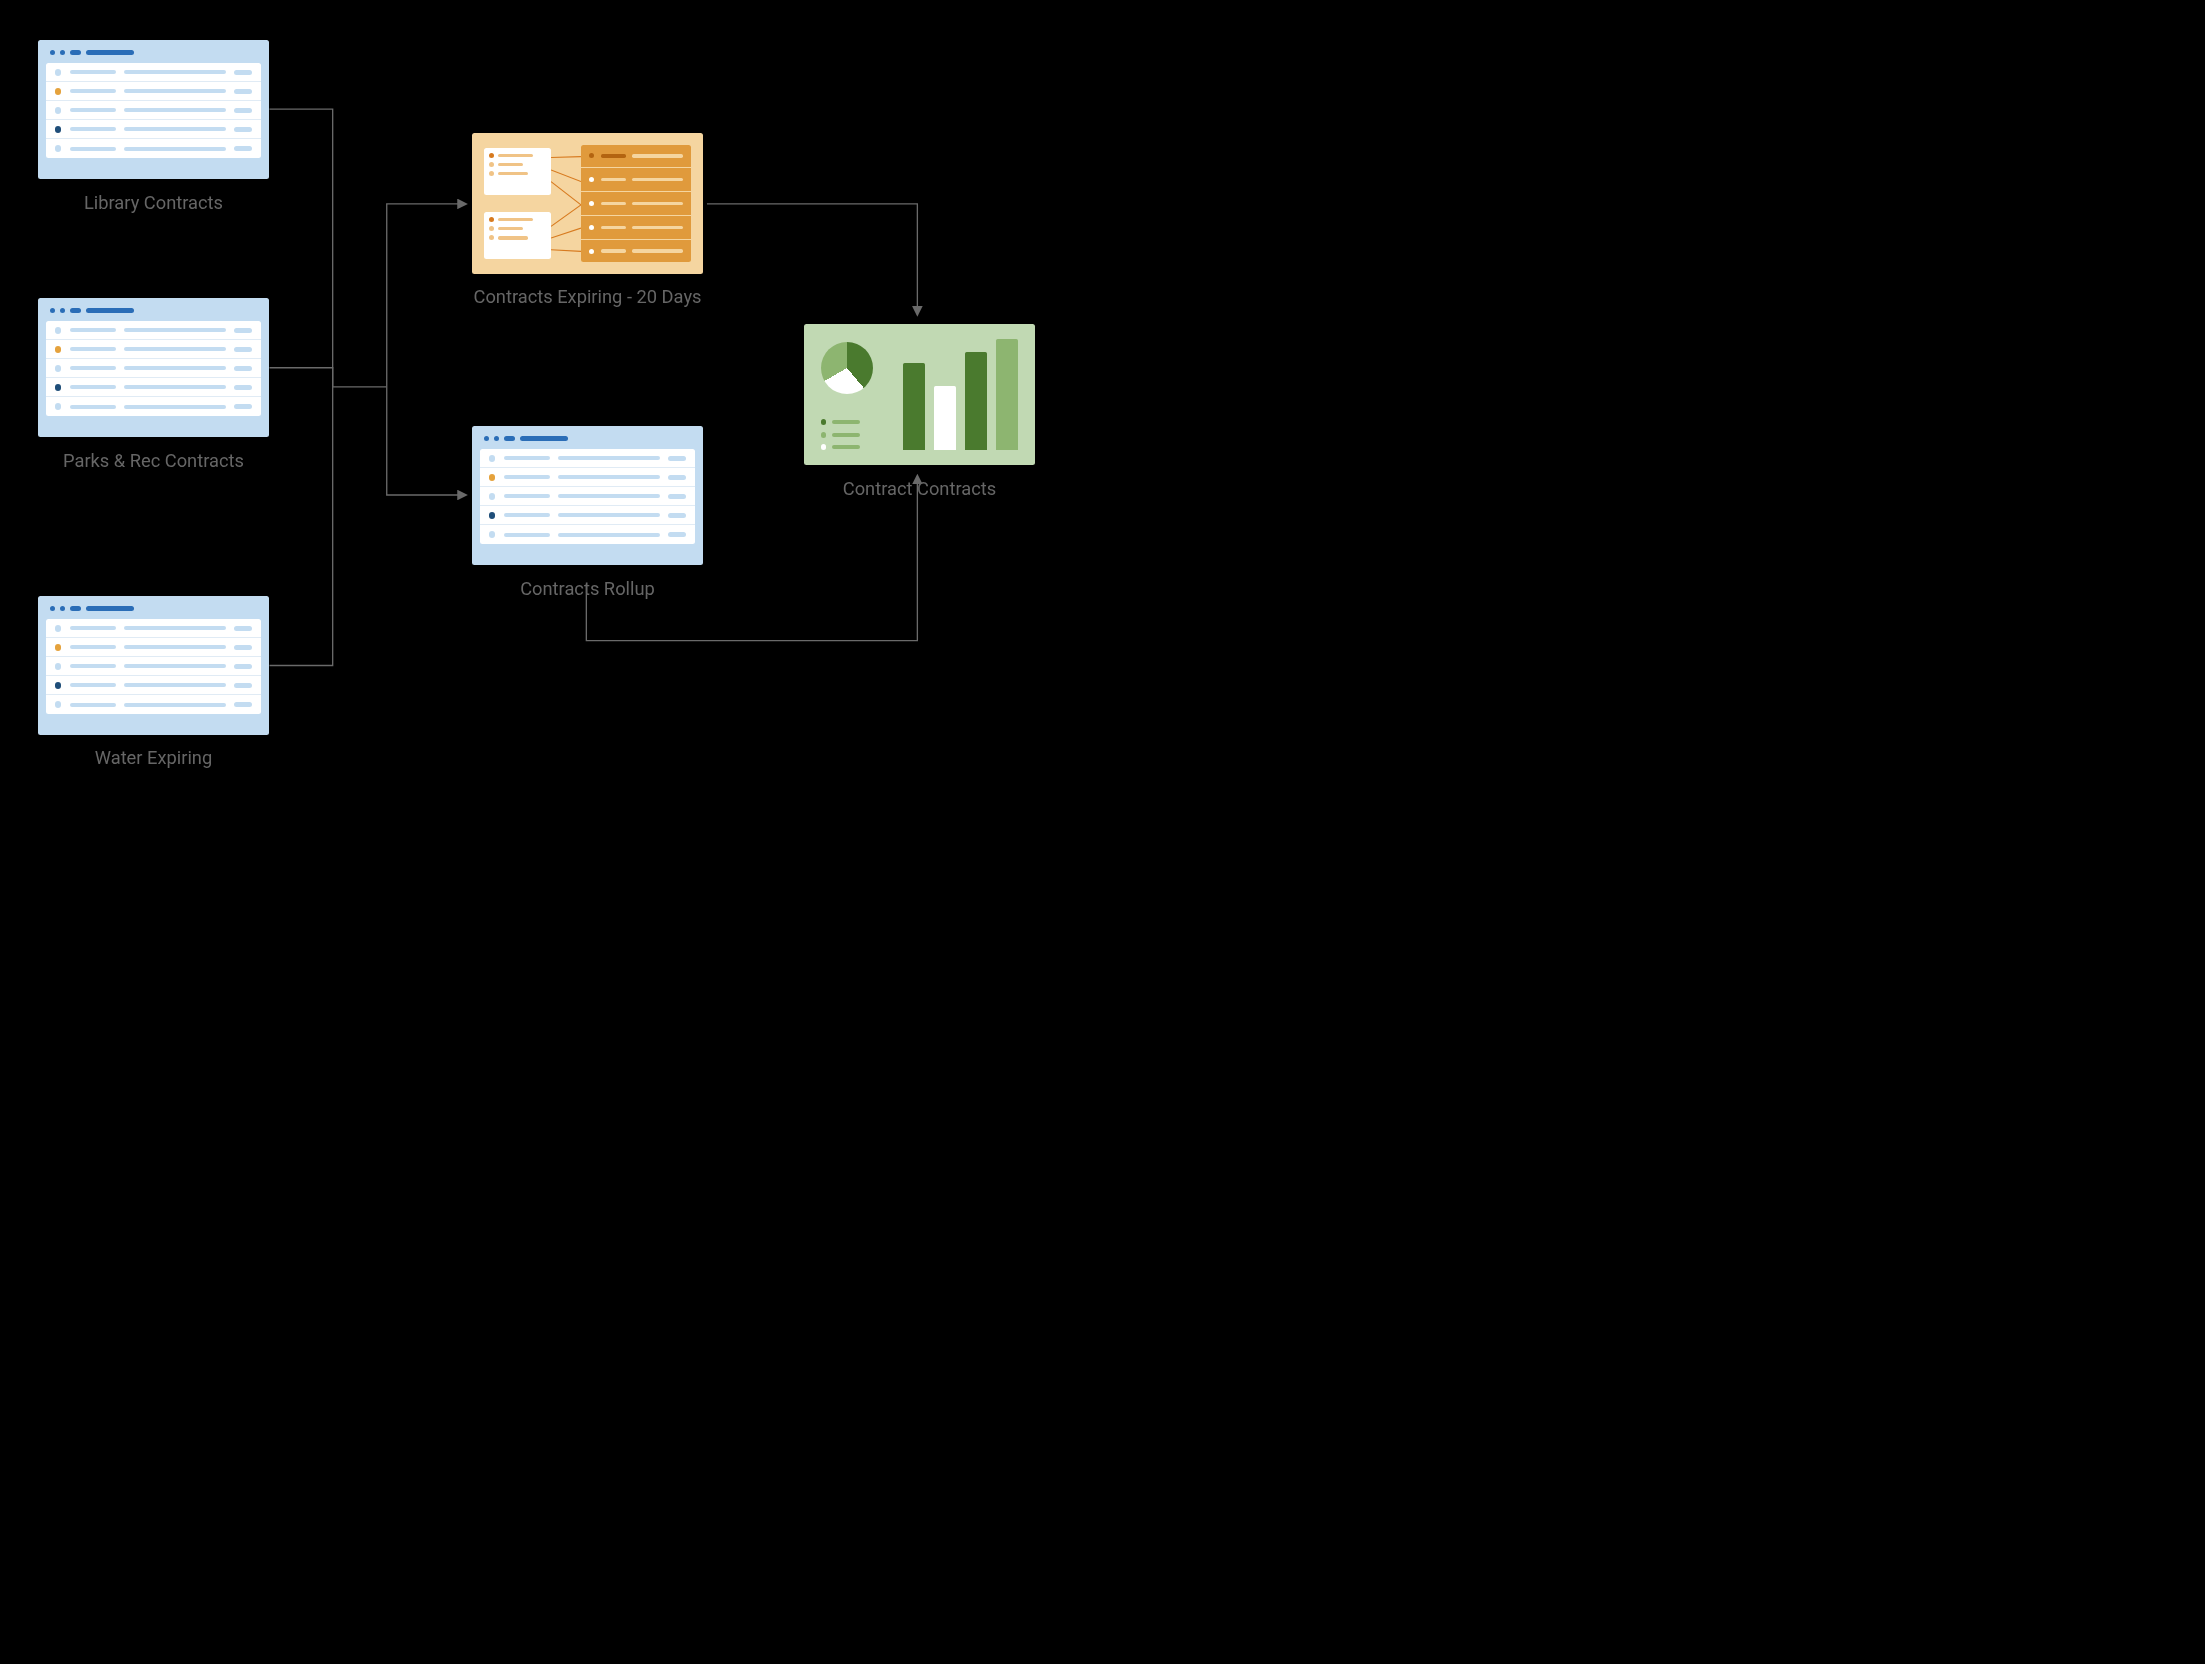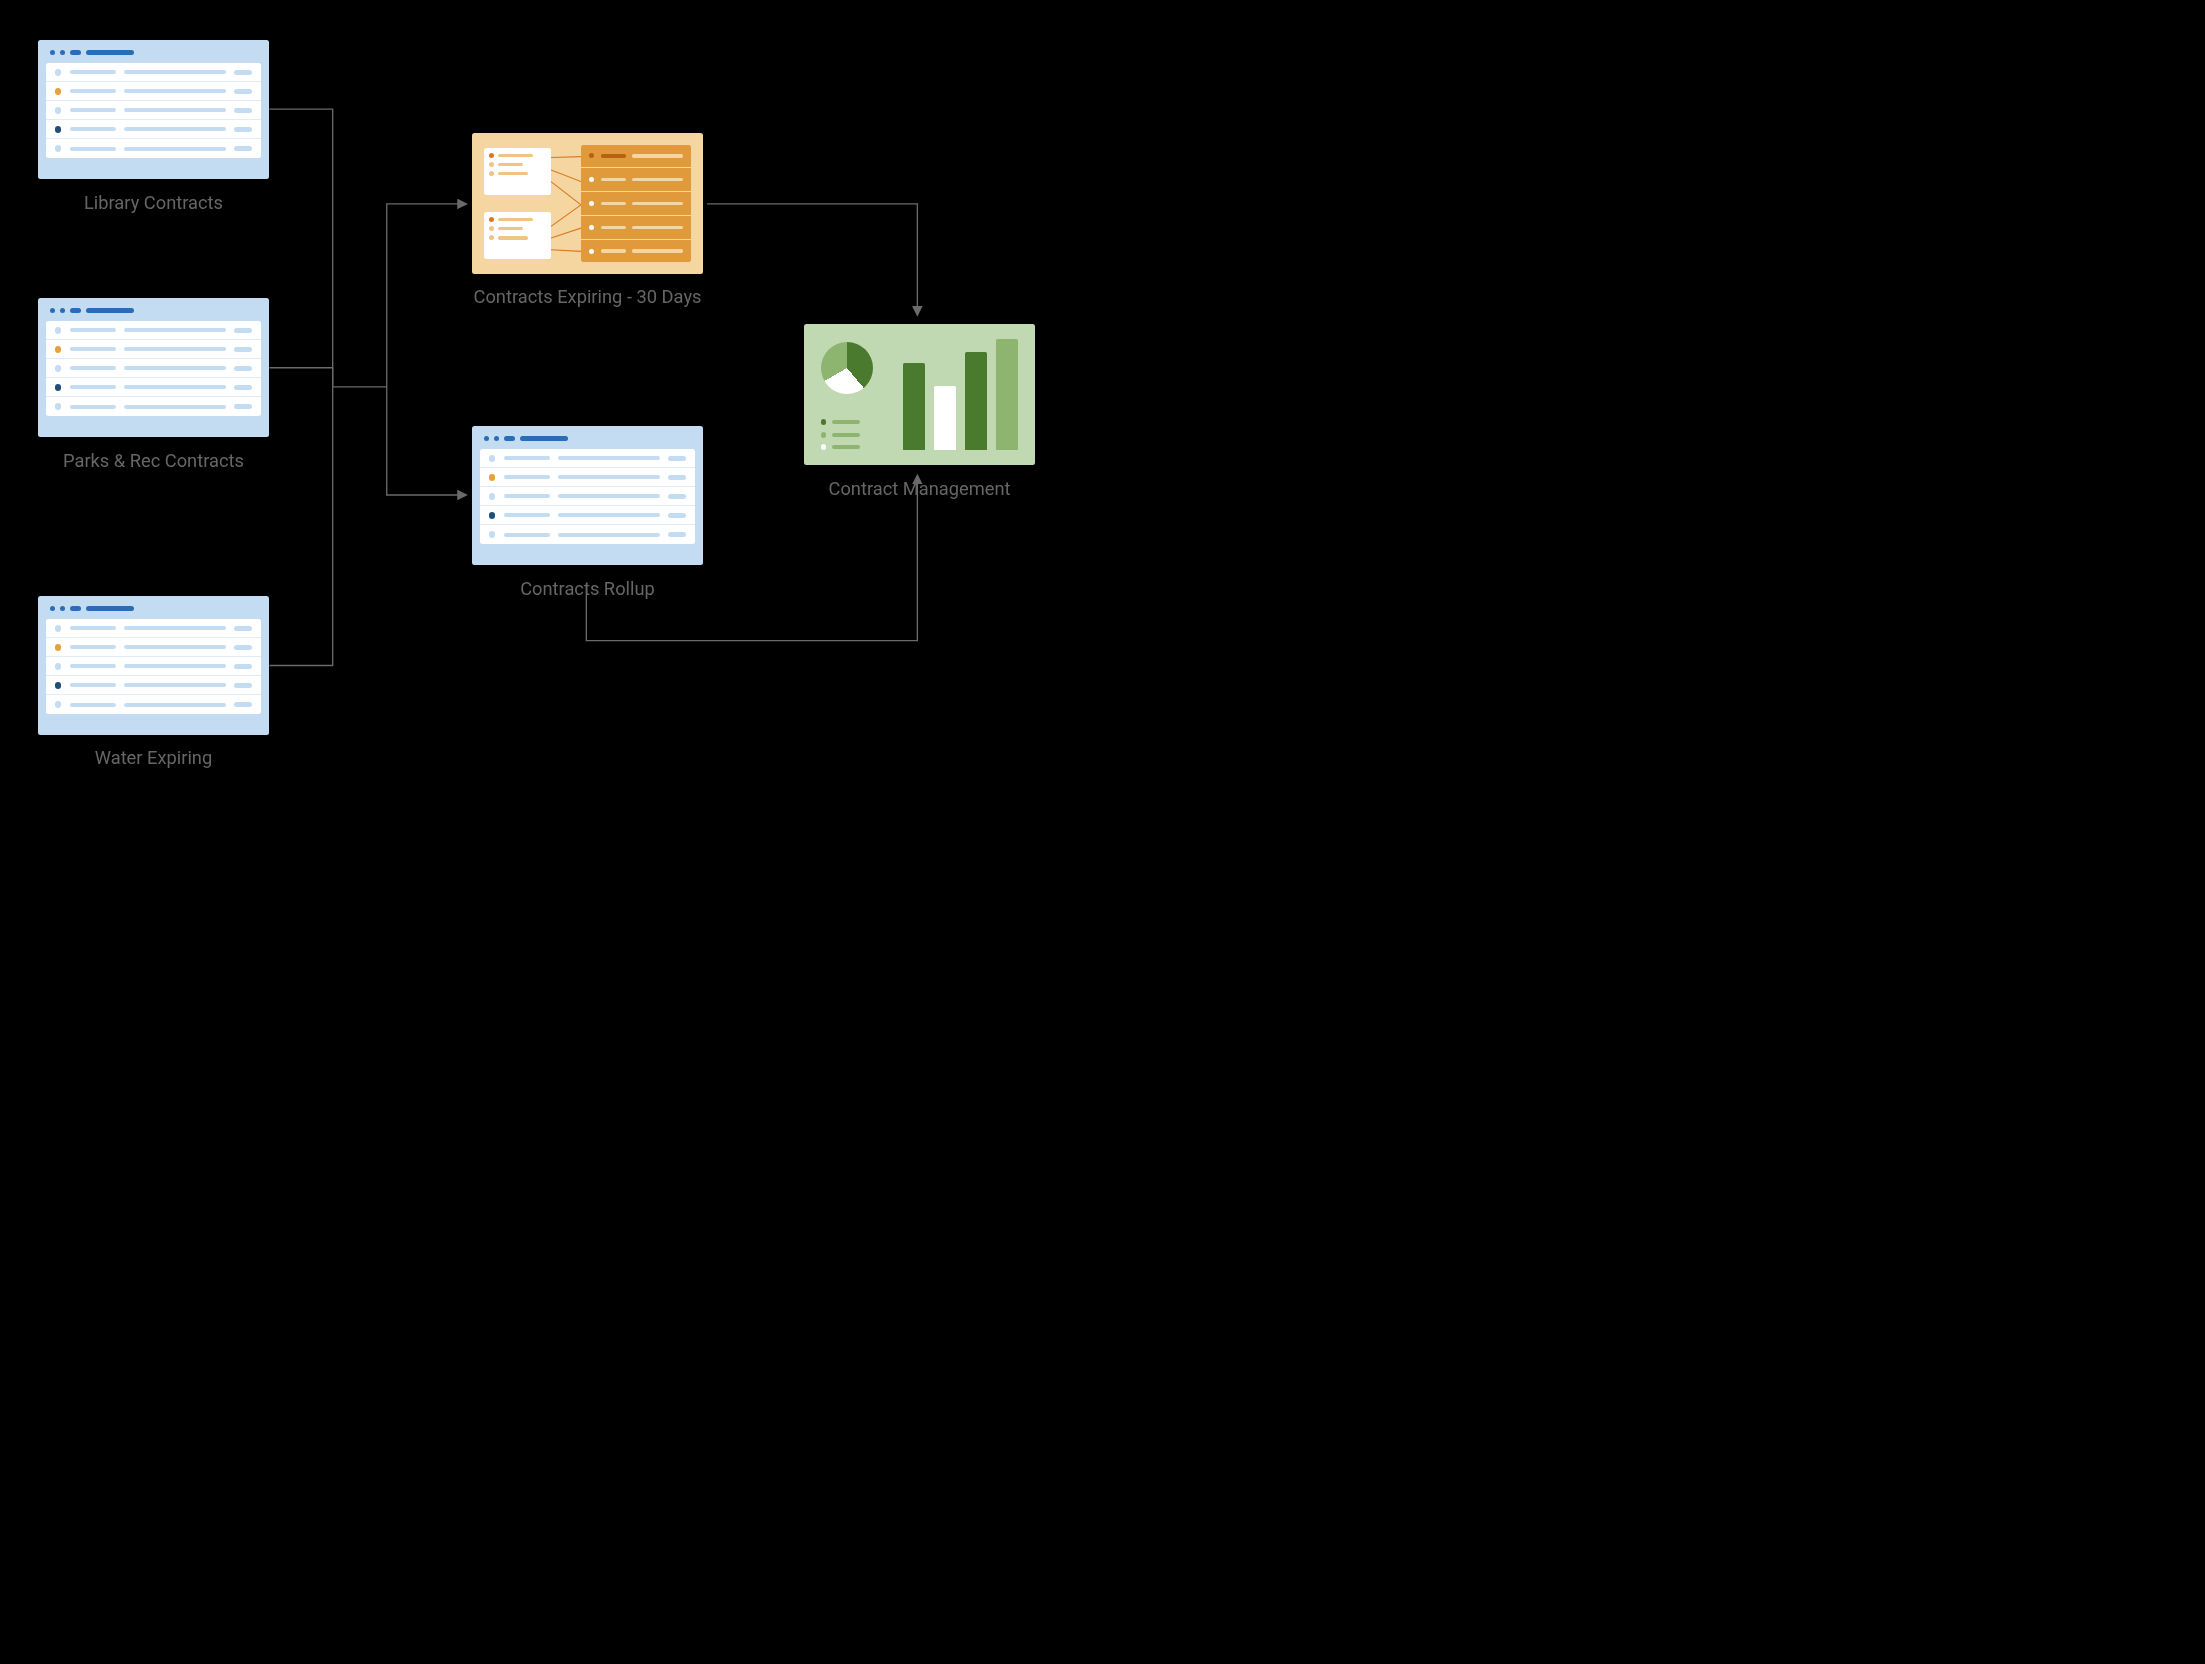--- a/index.html
+++ b/index.html
@@ -413,21 +413,21 @@
           <span class="oline" style="width:25px"></span>
           <span class="oline" style="flex:1"></span>
         </div>
       <div class="orow">
           <span class="odot w"></span>
           <span class="oline" style="width:25px"></span>
           <span class="oline" style="flex:1"></span>
         </div>
     </div>
   </div>
-  <div class="label" style="left:472px; top:284px; width:231px;">Contracts Expiring - 30 Days</div>
+  <div class="label" style="left:472px; top:284px; width:231px;">Contracts Expiring - 20 Days</div>
 
   <div class="node blue-card" style="left:472px; top:426px;">
     <div class="header">
       <div class="left">
         <span class="dot-sm"></span>
           <span class="dot-sm"></span>
         <span class="bar-sm" style="width:11.6px"></span>
         <span class="bar-md" style="width:48px"></span>
       </div>
       <div class="right"><span class="pill"></span></div>
@@ -485,16 +485,16 @@
           </div>
       </div>
     </div>
     <div class="bars">
       <div class="bar b1"></div>
       <div class="bar b2"></div>
       <div class="bar b3"></div>
       <div class="bar b4"></div>
     </div>
   </div>
-  <div class="label" style="left:804px; top:476px; width:231px;">Contract Management</div>
+  <div class="label" style="left:804px; top:476px; width:231px;">Contract Contracts</div>
 
 </div>
 
 
 </body></html>

